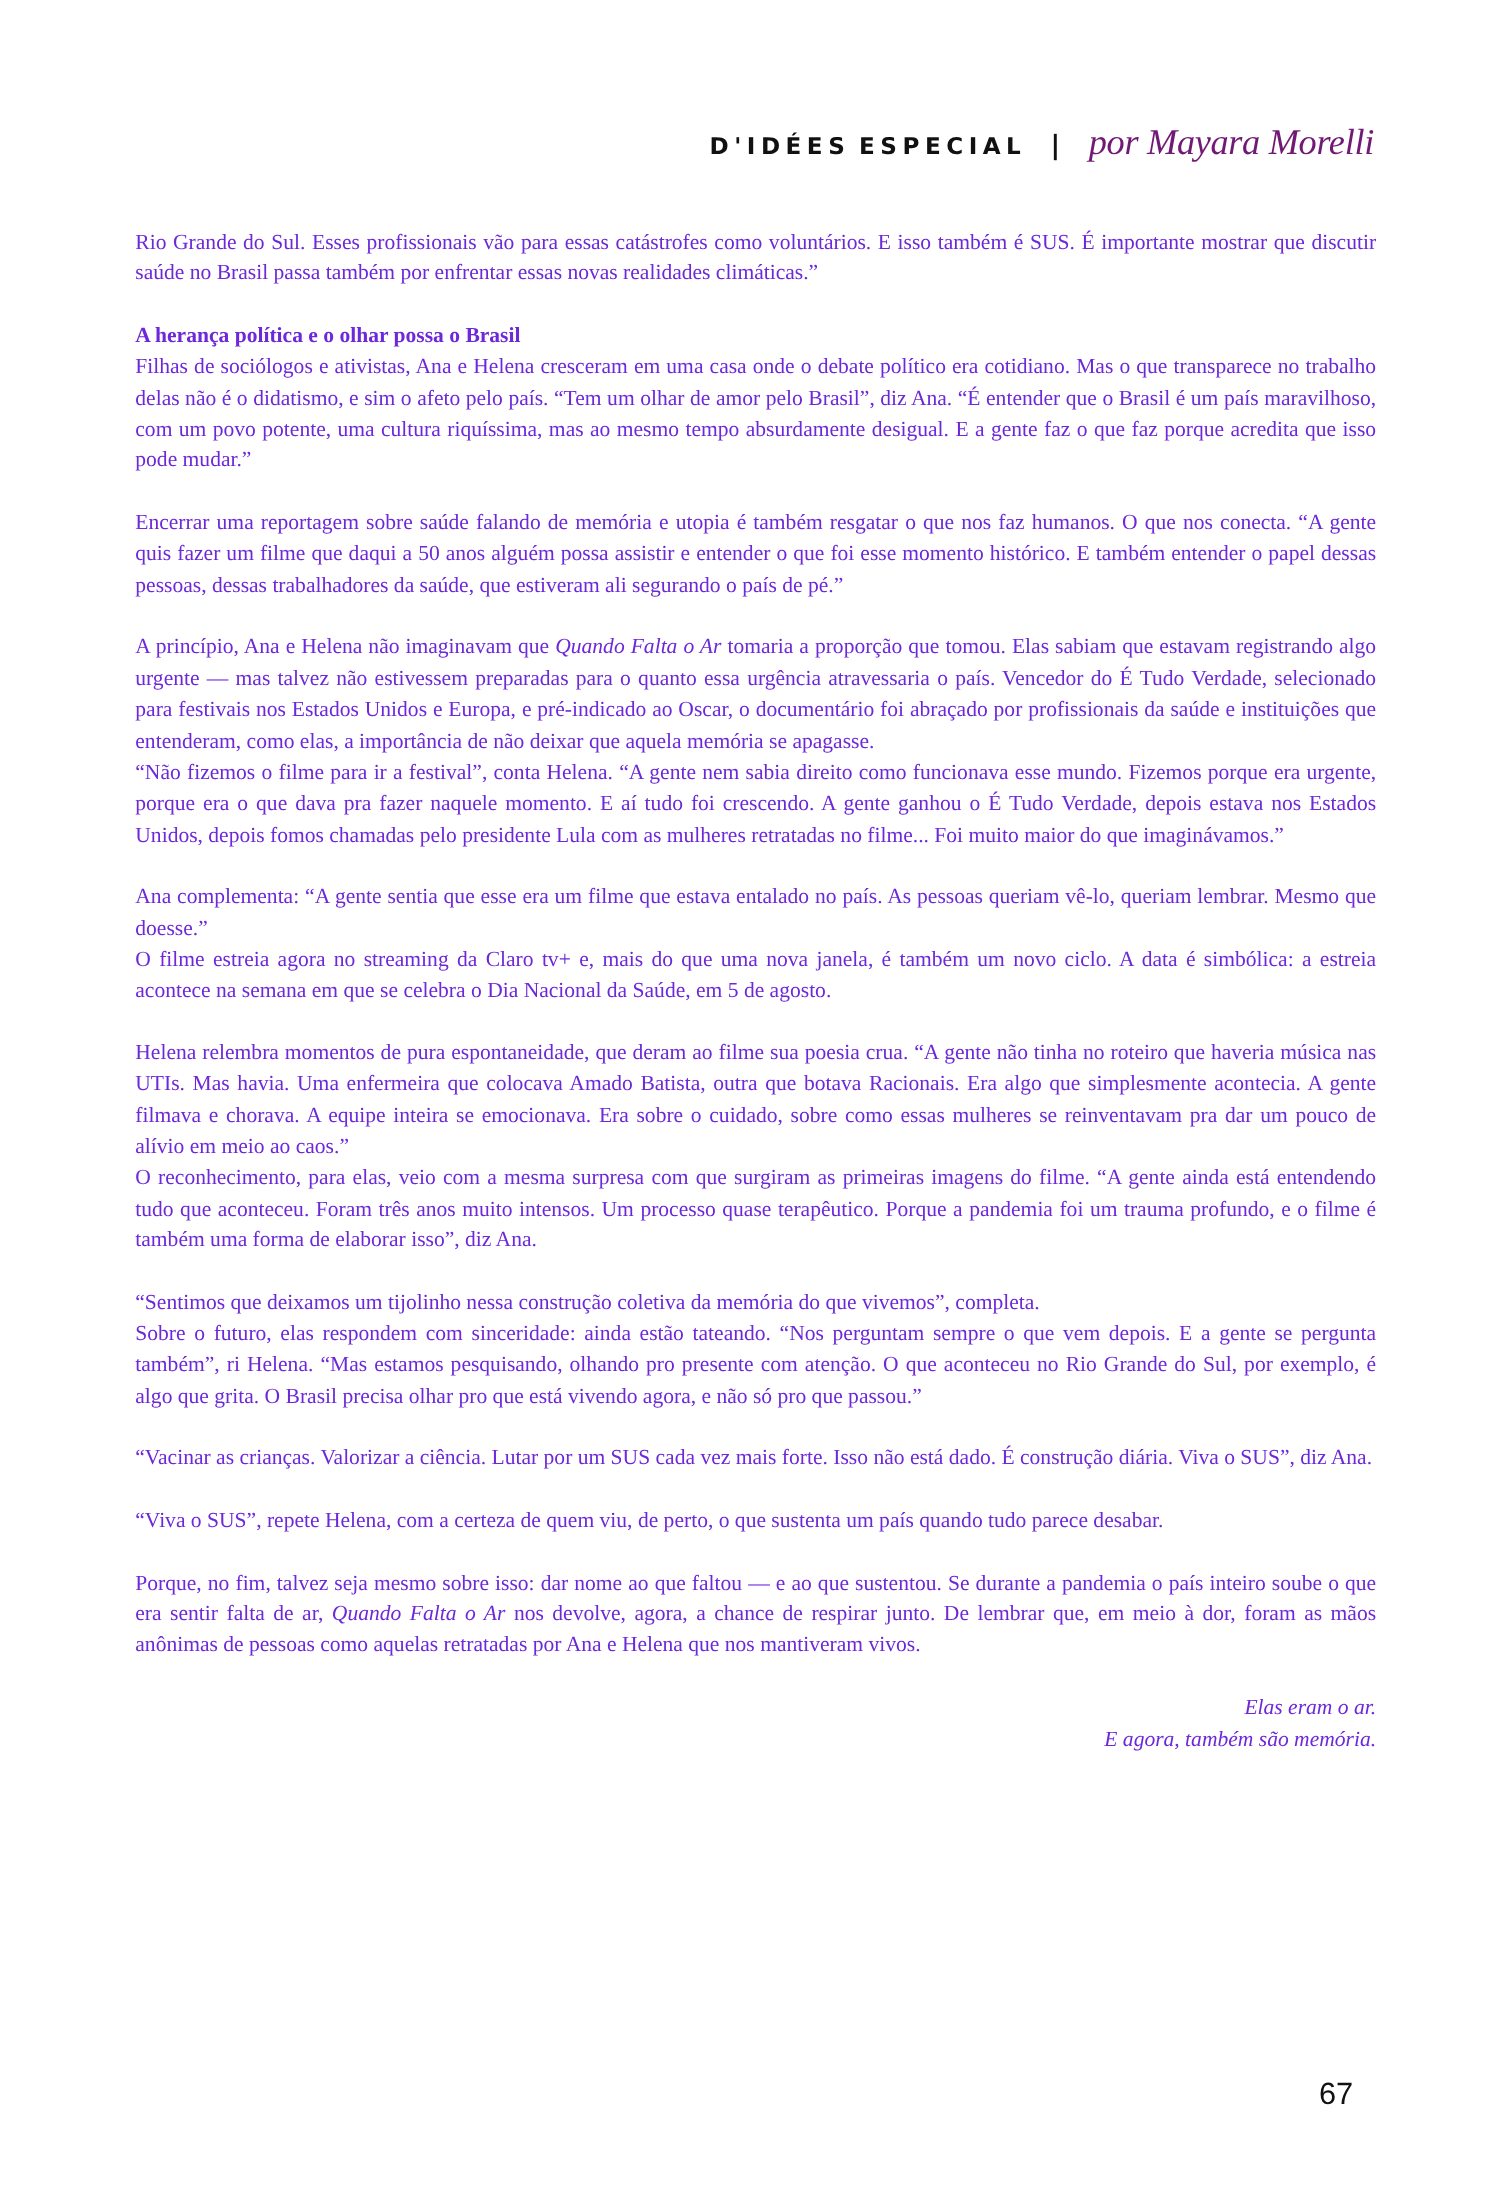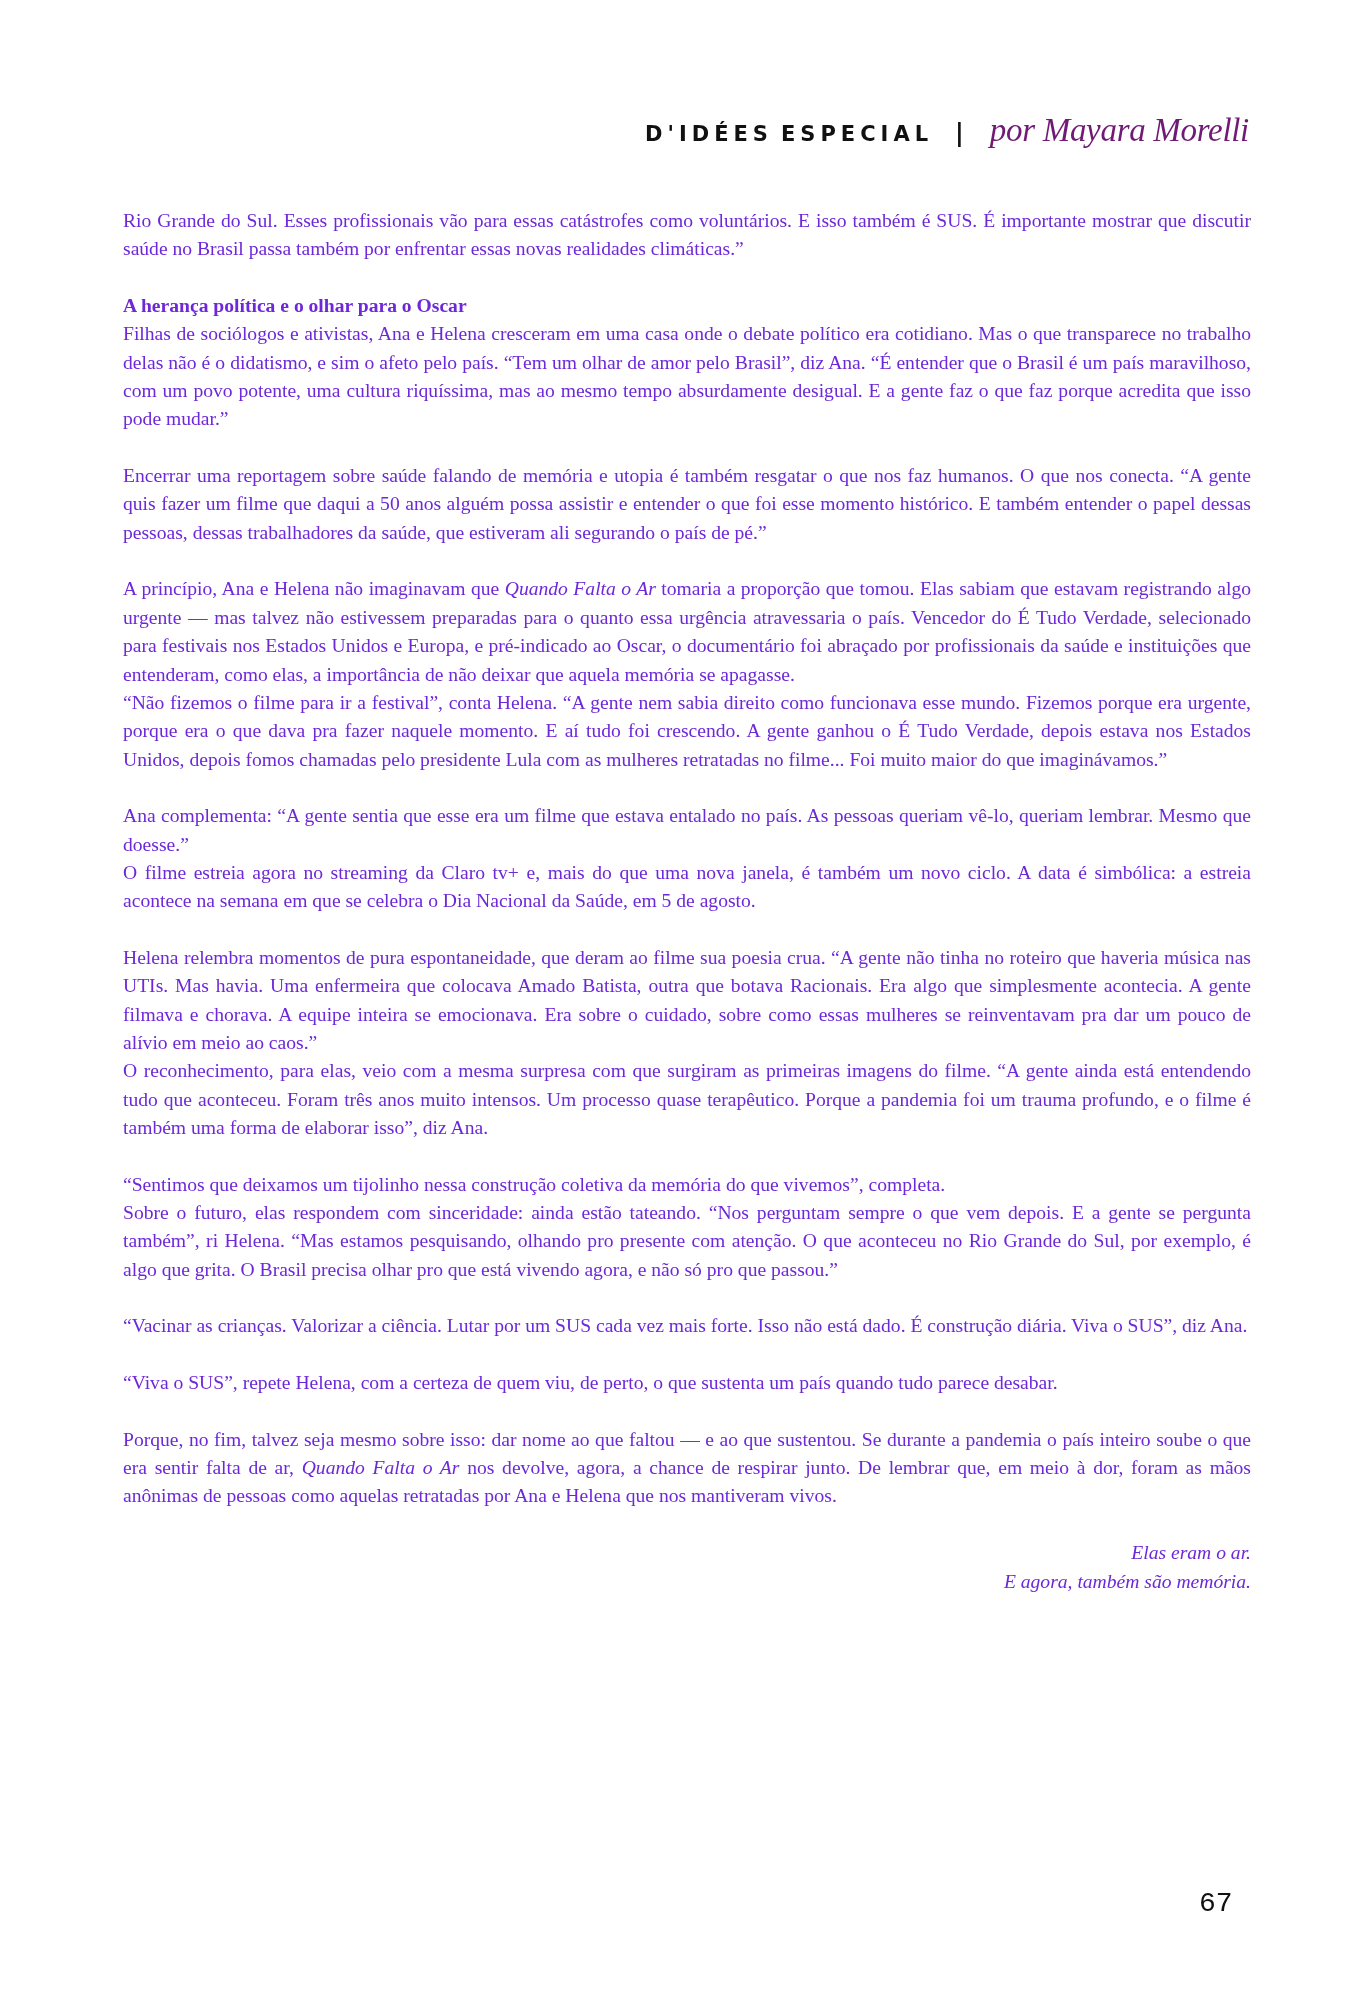--- a/index.html
+++ b/index.html
@@ -31,37 +31,37 @@
   }
   .article p { margin: 0; }
   .article .gap { height: 28.35px; }
   .article h2 {
     margin: 0; font-size: 19.6px; line-height: 28.35px; font-weight: 700; text-align: left;
   }
   .article .last-left { text-align: right; font-style: italic; }
   .article em { font-style: italic; }
   .page-number {
     position: absolute; left: 1199px; top: 1888px;
-    font-family: Liberation Mono, monospace; font-size: 28px; color: #111;
+    font-family: Liberation Sans, sans-serif; font-size: 28px; color: #111;
   }
 </style>
 </head>
 <body>
 
 <div class="header">
   <span class="hdr-mag">D'IDÉES</span>
   <span class="hdr-special">ESPECIAL</span>
   <span class="hdr-sep">|</span>
   <span class="hdr-author">por Mayara Morelli</span>
 </div>
 
 <div class="article">
   <p>Rio Grande do Sul. Esses profissionais vão para essas catástrofes como voluntários. E isso também é SUS. É importante mostrar que discutir saúde no Brasil passa também por enfrentar essas novas realidades climáticas.”</p>
   <div class="gap"></div>
-  <h2>A herança política e o olhar para o Oscar</h2>
+  <h2>A herança política e o olhar possa o Brasil</h2>
   <p>Filhas de sociólogos e ativistas, Ana e Helena cresceram em uma casa onde o debate político era cotidiano. Mas o que transparece no trabalho delas não é o didatismo, e sim o afeto pelo país. “Tem um olhar de amor pelo Brasil”, diz Ana. “É entender que o Brasil é um país maravilhoso, com um povo potente, uma cultura riquíssima, mas ao mesmo tempo absurdamente desigual. E a gente faz o que faz porque acredita que isso pode mudar.”</p>
   <div class="gap"></div>
   <p>Encerrar uma reportagem sobre saúde falando de memória e utopia é também resgatar o que nos faz humanos. O que nos conecta. “A gente quis fazer um filme que daqui a 50 anos alguém possa assistir e entender o que foi esse momento histórico. E também entender o papel dessas pessoas, dessas trabalhadores da saúde, que estiveram ali segurando o país de pé.”</p>
   <div class="gap"></div>
   <p><span>A princípio, Ana e Helena não imaginavam que </span><em>Quando Falta o Ar</em><span> tomaria a proporção que tomou. Elas sabiam que estavam registrando algo urgente — mas talvez não estivessem preparadas para o quanto essa urgência atravessaria o país. Vencedor do É Tudo Verdade, selecionado para festivais nos Estados Unidos e Europa, e pré-indicado ao Oscar, o documentário foi abraçado por profissionais da saúde e instituições que entenderam, como elas, a importância de não deixar que aquela memória se apagasse.</span></p>
   <p>“Não fizemos o filme para ir a festival”, conta Helena. “A gente nem sabia direito como funcionava esse mundo. Fizemos porque era urgente, porque era o que dava pra fazer naquele momento. E aí tudo foi crescendo. A gente ganhou o É Tudo Verdade, depois estava nos Estados Unidos, depois fomos chamadas pelo presidente Lula com as mulheres retratadas no filme... Foi muito maior do que imaginávamos.”</p>
   <div class="gap"></div>
   <p>Ana complementa: “A gente sentia que esse era um filme que estava entalado no país. As pessoas queriam vê-lo, queriam lembrar. Mesmo que doesse.”</p>
   <p>O filme estreia agora no streaming da Claro tv+ e, mais do que uma nova janela, é também um novo ciclo. A data é simbólica: a estreia acontece na semana em que se celebra o Dia Nacional da Saúde, em 5 de agosto.</p>
   <div class="gap"></div>

